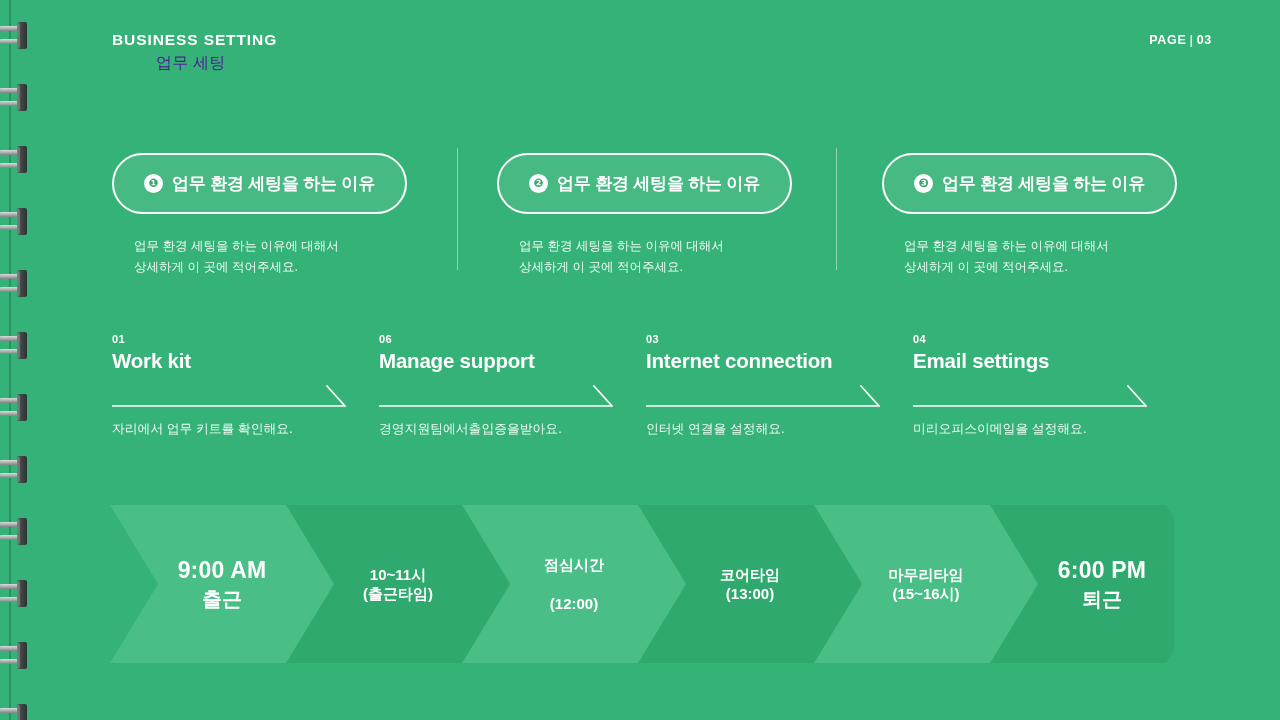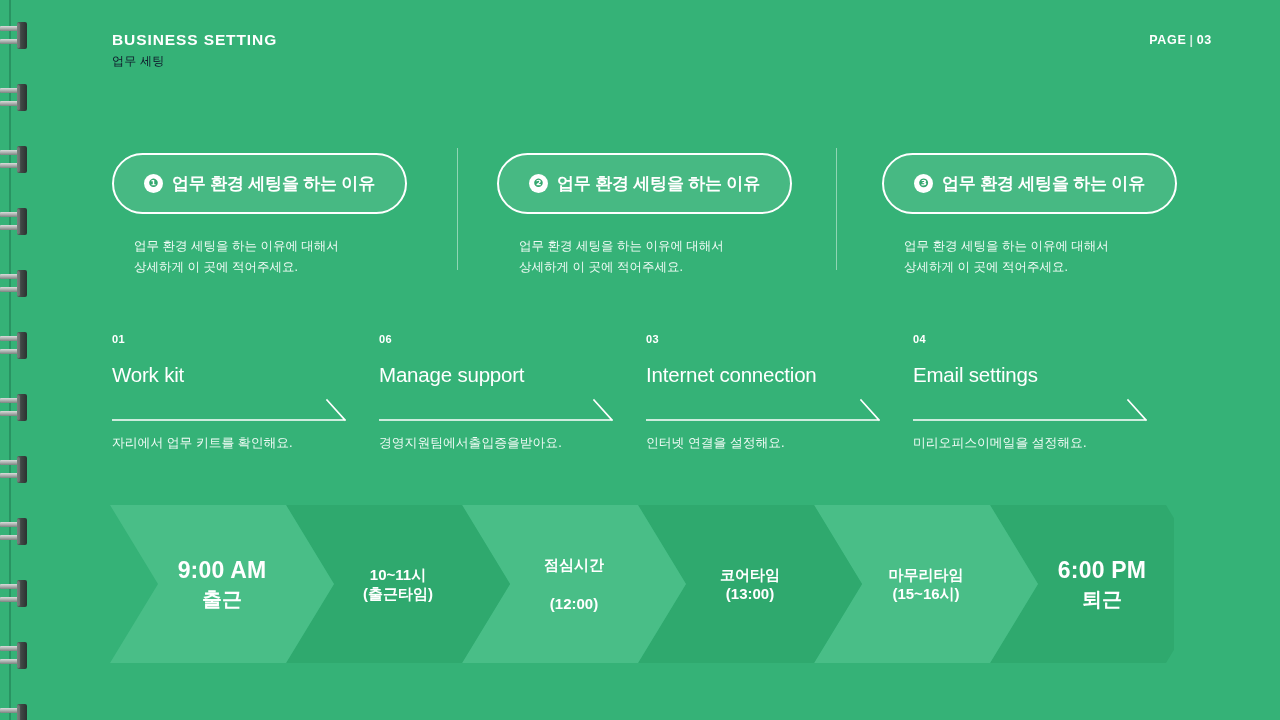--- a/index.html
+++ b/index.html
@@ -84,24 +84,25 @@
   }
   .header-title {
     font-size: 15.5px;
     font-weight: bold;
     letter-spacing: 0.9px;
     color: #ffffff;
     line-height: 1.25;
   }
   .header-sub {
     margin-top: 4px;
-    font-size: 12px;
+    font-size: 16px;
     font-weight: normal;
-    color: #0f172a;
+    color: #4c1d95;
     letter-spacing: 0.2px;
+    margin-left: 44px;
   }
   .page-num {
     position: absolute;
     right: 68px;
     top: 33px;
     font-size: 12.5px;
     font-weight: bold;
     letter-spacing: 0.7px;
     color: #ffffff;
   }
@@ -185,23 +186,23 @@
     width: 275px;
     position: relative;
   }
   .step-num {
     font-size: 11px;
     font-weight: bold;
     color: #ffffff;
     letter-spacing: 0.4px;
   }
   .step-title {
-    margin-top: 18px;
+    margin-top: 4px;
     font-size: 20.5px;
-    font-weight: normal;
+    font-weight: bold;
     color: #ffffff;
     letter-spacing: -0.2px;
     white-space: nowrap;
   }
   .step-arrow {
     position: relative;
     margin-top: 9px;
     height: 28px;
     width: 240px;
   }

